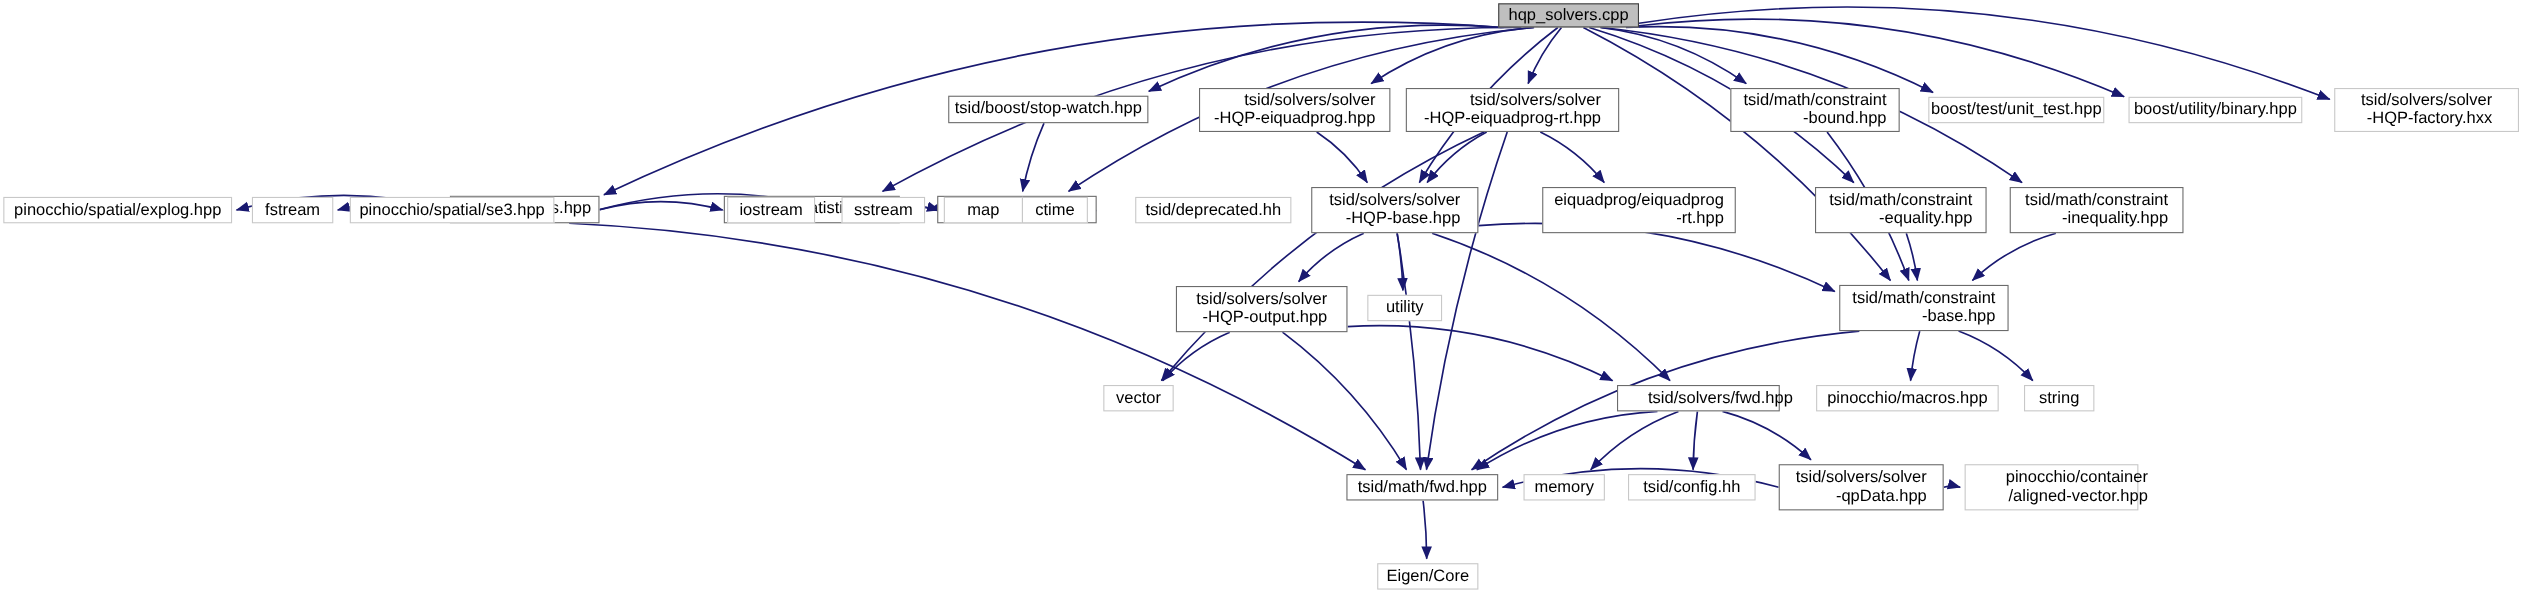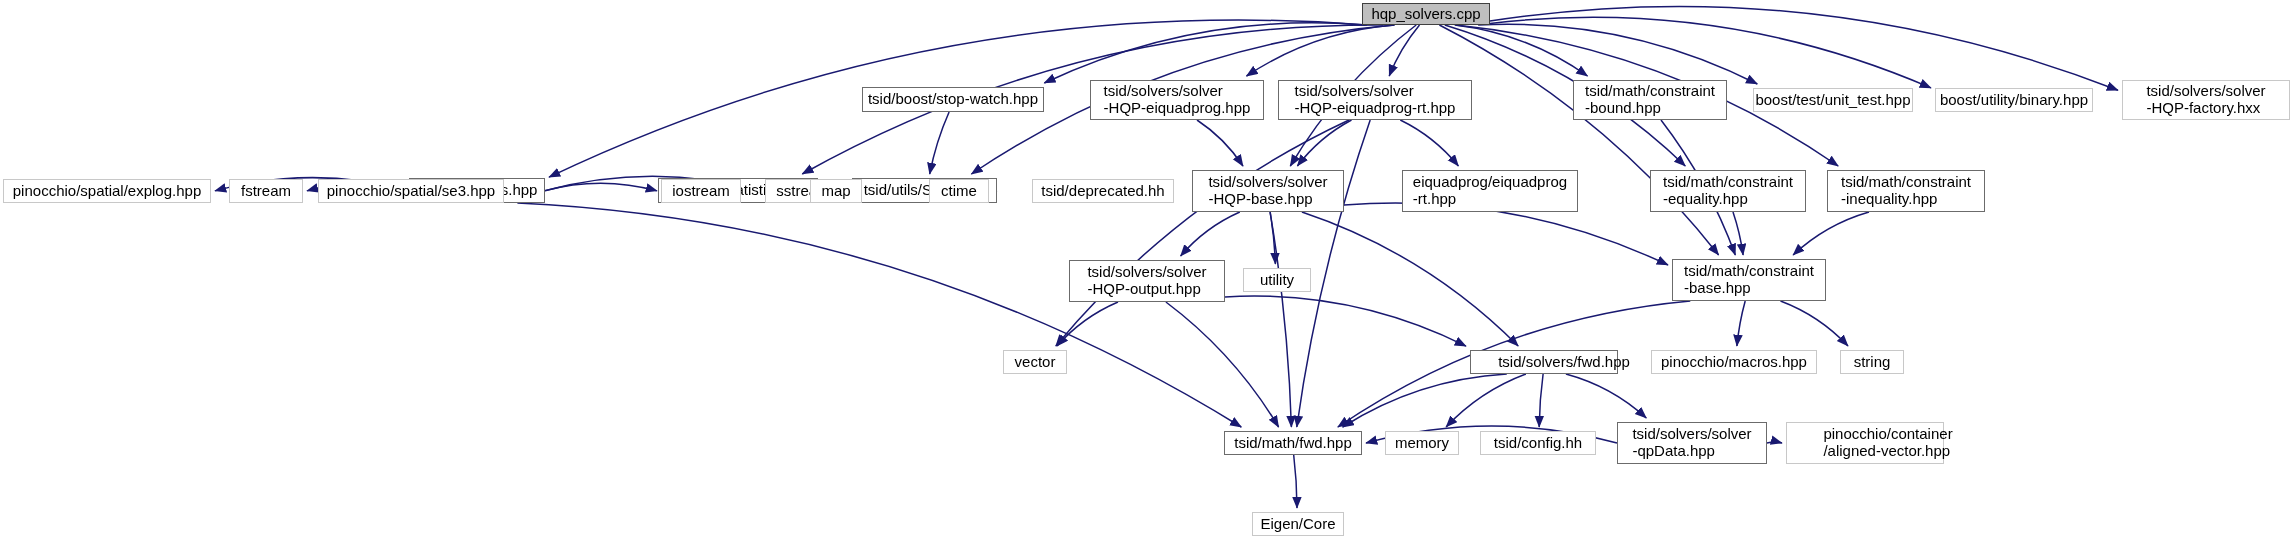--- a/index.html
+++ b/index.html
@@ -1,20 +1,20 @@
 <!DOCTYPE html>
 <html><head>
 <meta charset="utf-8">
 <style>
   html,body{margin:0;padding:0;background:#ffffff;}
   #graph-root{position:relative;width:2296px;height:544px;background:#ffffff;
     font-family:"Liberation Sans", sans-serif;overflow:hidden;}
   svg.edges{position:absolute;left:0;top:0;width:2296px;height:544px;pointer-events:none;}
   .node{position:absolute;box-sizing:border-box;display:flex;align-items:center;
-    justify-content:center;text-align:left;background:#ffffff;
+    justify-content:center;text-align:right;background:#ffffff;
     font-size:15px;line-height:1.12;color:#000000;white-space:pre;}
   .node.ext{border:1px solid #c8c8c8;}
   .node.int{border:1.6px solid #6b6b6b;}
   .node.root{border:1.6px solid #404040;background:#bfbfbf;}
 </style>
 </head>
 <body>
 
 <div id="graph-root">
   <svg class="edges" viewBox="0 0 2296 544" xmlns="http://www.w3.org/2000/svg">
@@ -103,21 +103,21 @@
 -rt.hpp</div>
       <div class="node int" style="left: 1650px; top: 170px; width: 156px; height: 42px;">tsid/math/constraint
 -equality.hpp</div>
       <div class="node int" style="left: 1827px; top: 170px; width: 158px; height: 42px;">tsid/math/constraint
 -inequality.hpp</div>
       <div class="node ext" style="left: 3px; top: 179px; width: 208px; height: 24px;">pinocchio/spatial/explog.hpp</div>
       <div class="node ext" style="left: 229px; top: 179px; width: 74px; height: 24px;">fstream</div>
       <div class="node ext" style="left: 318px; top: 179px; width: 186px; height: 24px;">pinocchio/spatial/se3.hpp</div>
       <div class="node ext" style="left: 661px; top: 179px; width: 80px; height: 24px;">iostream</div>
       <div class="node ext" style="left: 765px; top: 179px; width: 76px; height: 24px;">sstream</div>
-      <div class="node ext" style="left: 810px; top: 179px; width: 52px; height: 24px;">map</div>
+      <div class="node ext" style="left: 858px; top: 179px; width: 72px; height: 24px;">map</div>
       <div class="node ext" style="left: 929px; top: 179px; width: 60px; height: 24px;">ctime</div>
       <div class="node int" style="left: 1069px; top: 260px; width: 156px; height: 42px;">tsid/solvers/solver
 -HQP-output.hpp</div>
       <div class="node ext" style="left: 1243px; top: 268px; width: 68px; height: 24px;">utility</div>
       <div class="node int" style="left: 1672px; top: 259px; width: 154px; height: 42px;">tsid/math/constraint
 -base.hpp</div>
       <div class="node ext" style="left: 1003px; top: 350px; width: 64px; height: 24px;">vector</div>
       <div class="node int" style="left: 1470px; top: 350px; width: 148px; height: 24px; padding-left: 40px;">tsid/solvers/fwd.hpp</div>
       <div class="node ext" style="left: 1651px; top: 350px; width: 166px; height: 24px;">pinocchio/macros.hpp</div>
       <div class="node ext" style="left: 1840px; top: 350px; width: 64px; height: 24px;">string</div>

